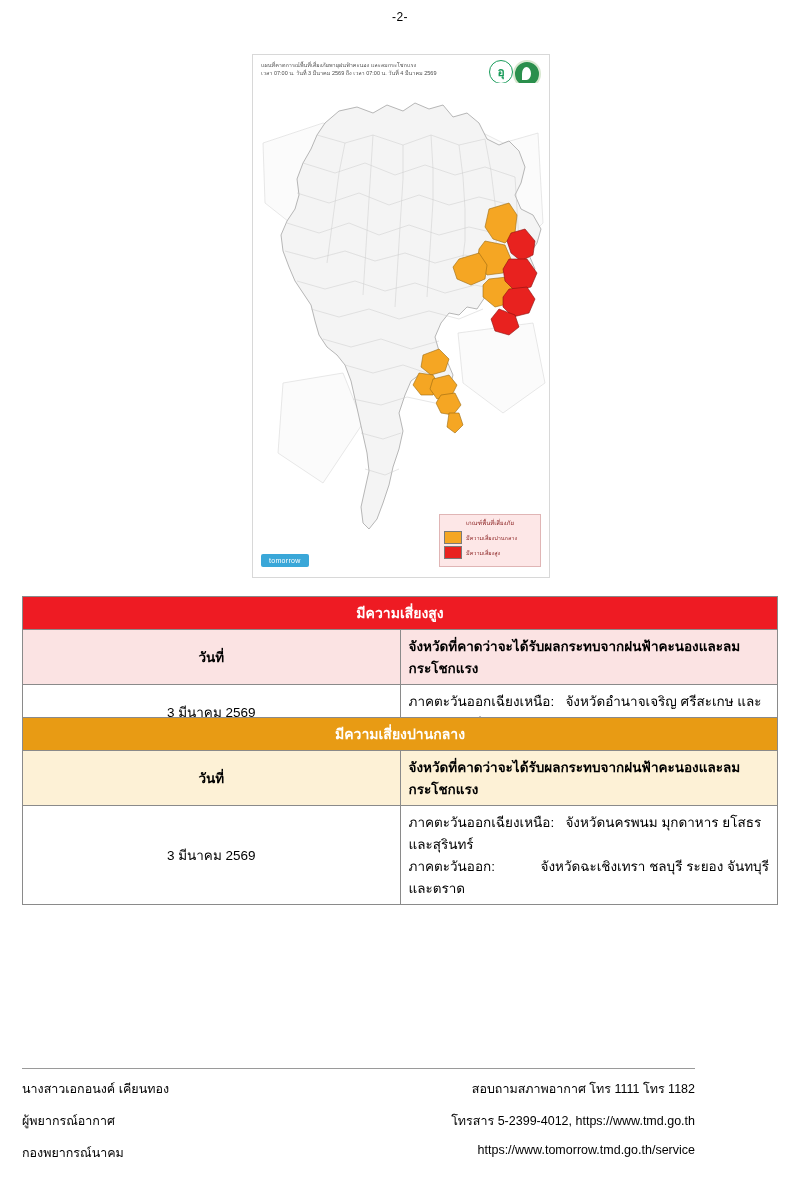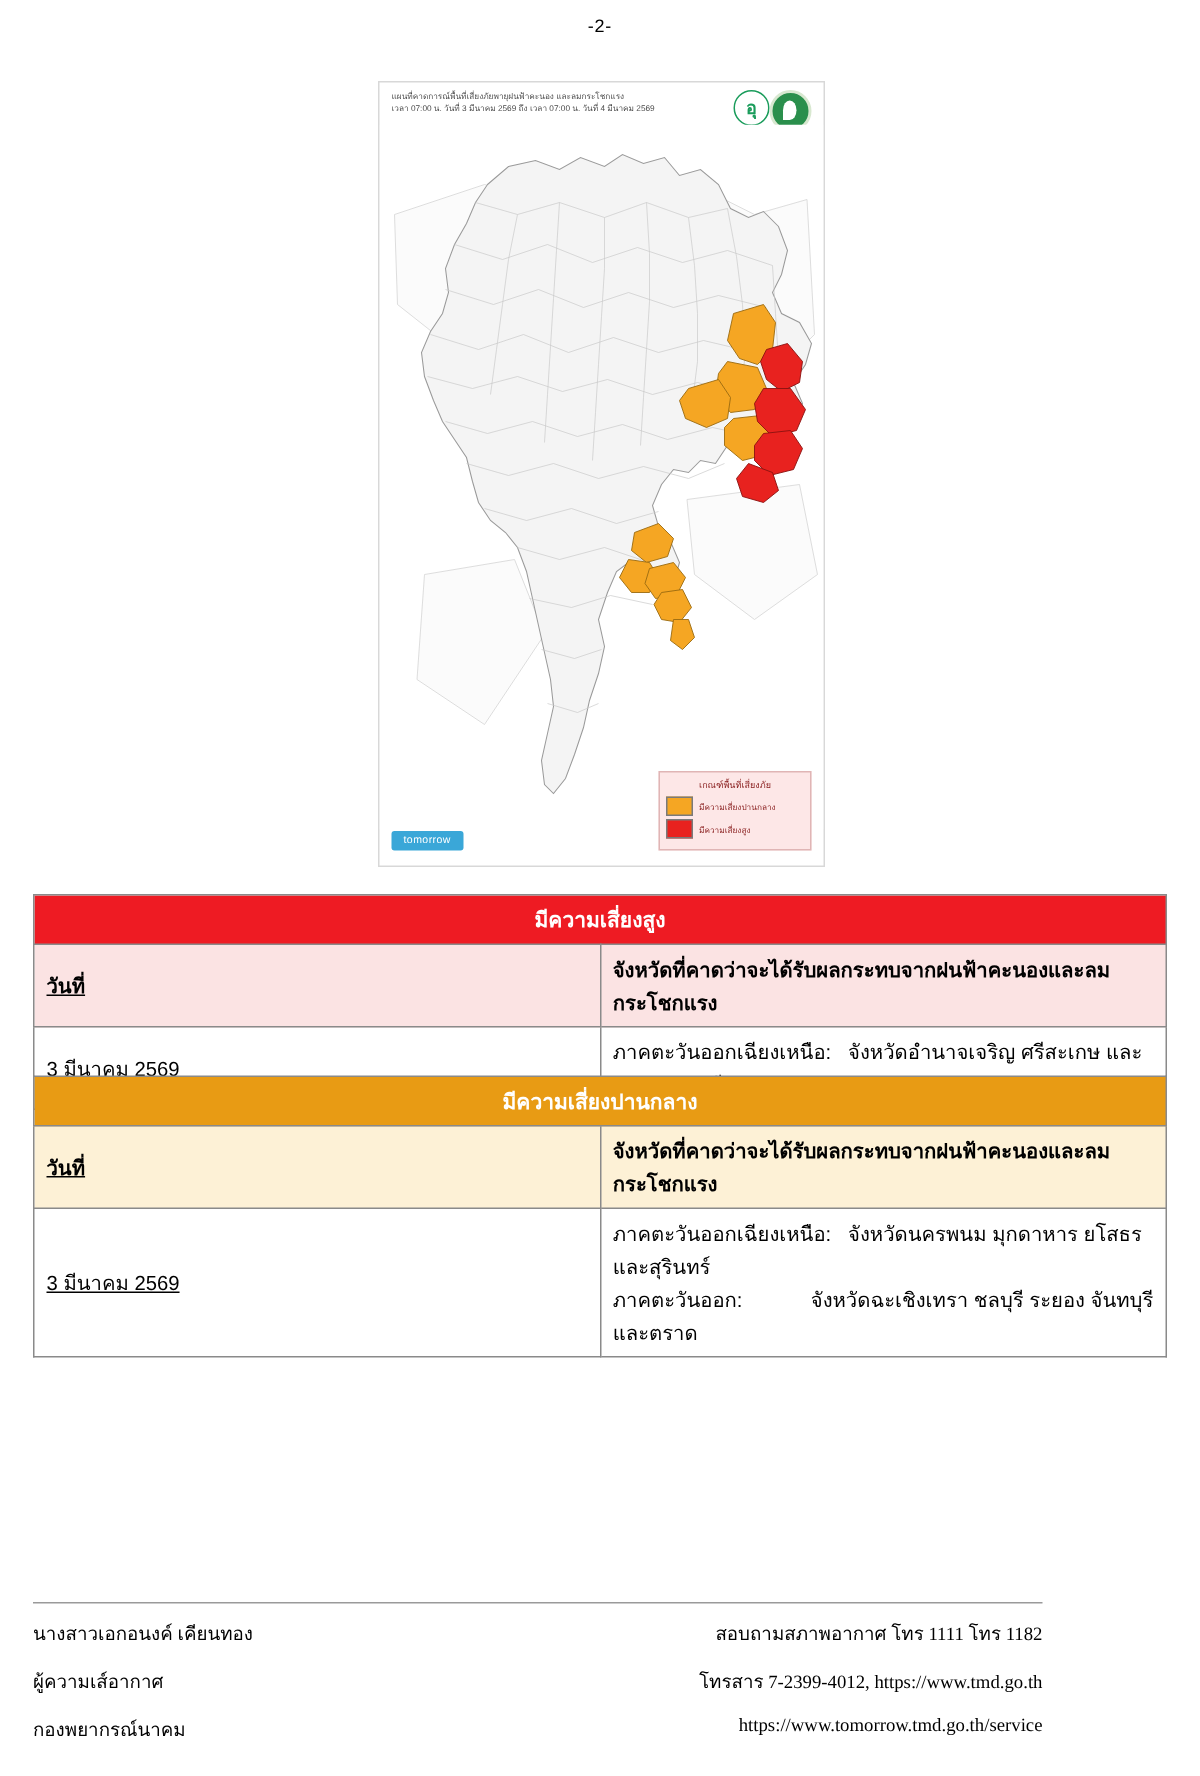--- a/index.html
+++ b/index.html
@@ -174,35 +174,34 @@
   .banner-med  { background: #e89b14; border-color: #e89b14; }
 
   .hdr {
     text-align: left;
     font-weight: bold;
     font-size: 13.5px;
   }
   .hdr-high { background: #fbe3e3; }
   .hdr-med  { background: #fdf1d6; }
 
-  .col-date { width: 162px; text-align: left; text-decoration: underline; }
+  .col-date { width: 162px; text-align: center; }
   .cell-body { font-size: 13.5px; }
   .region-lbl { font-weight: normal; }
   .indent-gap { display: inline-block; width: 38px; }
 
   
   .footer {
     position: absolute;
     left: 0;
     top: 1058px;
     width: 717px;
     padding: 0 22px;
     box-sizing: border-box;
     font-size: 12.5px;
-    font-family: Liberation Serif, serif;
   }
   .footer-hr {
     border: none;
     border-top: 1px solid #9a9a9a;
     margin: 0 0 10px 0;
   }
   .footer-cols {
     display: flex;
     justify-content: space-between;
   }
@@ -359,24 +358,24 @@
         </td>
       </tr>
     </tbody>
   </table>
 
   <div class="footer">
     <hr class="footer-hr">
     <div class="footer-cols">
       <div class="footer-left">
         <div>นางสาวเอกอนงค์  เคียนทอง</div>
-        <div>ผู้ความเส์อากาศ</div>
+        <div>ผู้พยากรณ์อากาศ</div>
         <div>กองพยากรณ์นาคม</div>
       </div>
       <div class="footer-right">
         <div>สอบถามสภาพอากาศ โทร 1111 โทร 1182</div>
-        <div>โทรสาร 7-2399-4012, https://www.tmd.go.th</div>
+        <div>โทรสาร 5-2399-4012, https://www.tmd.go.th</div>
         <div>https://www.tomorrow.tmd.go.th/service</div>
       </div>
     </div>
   </div>
 
 </div>
 
 </body></html>

